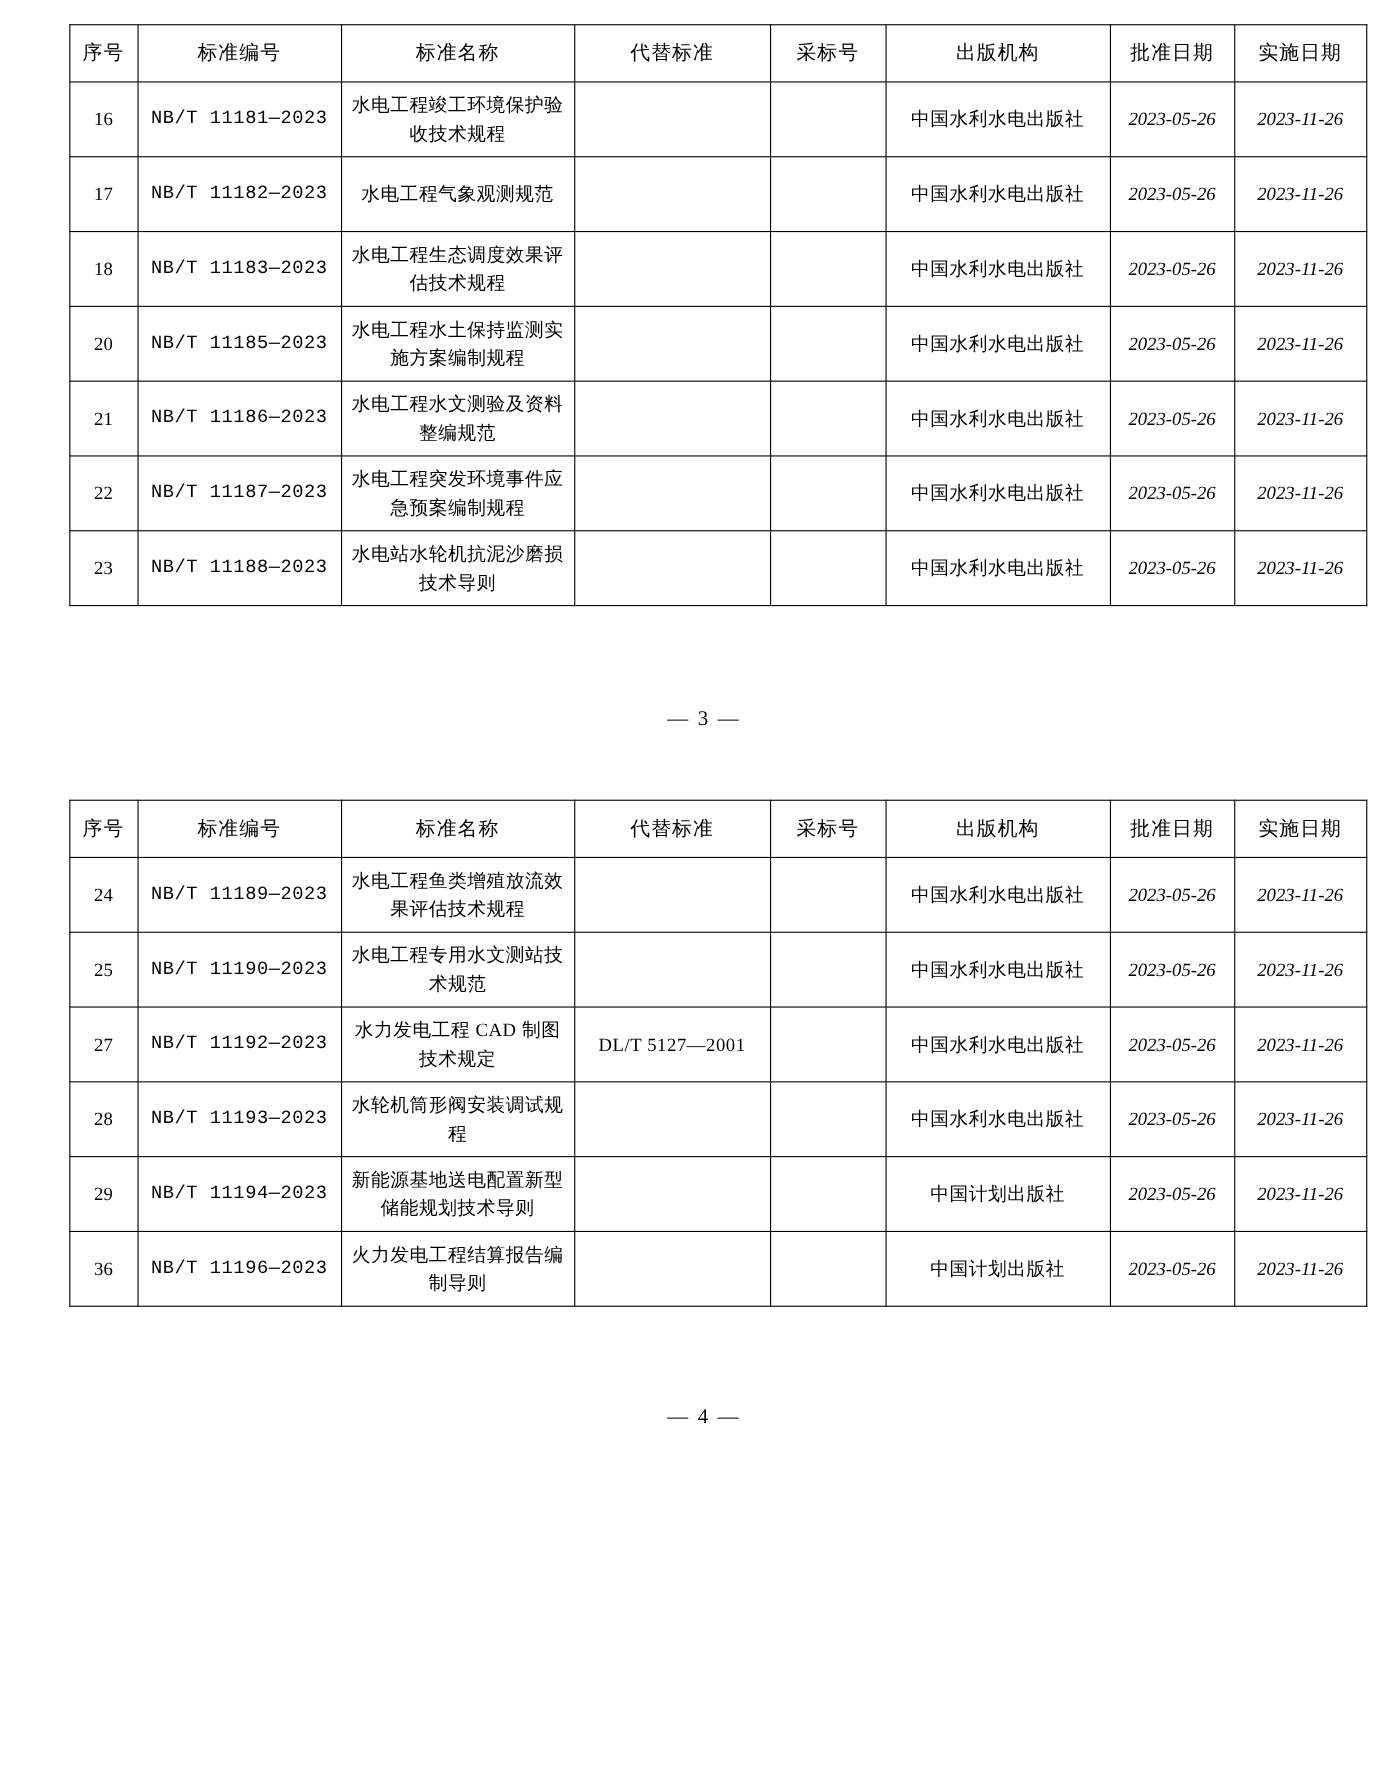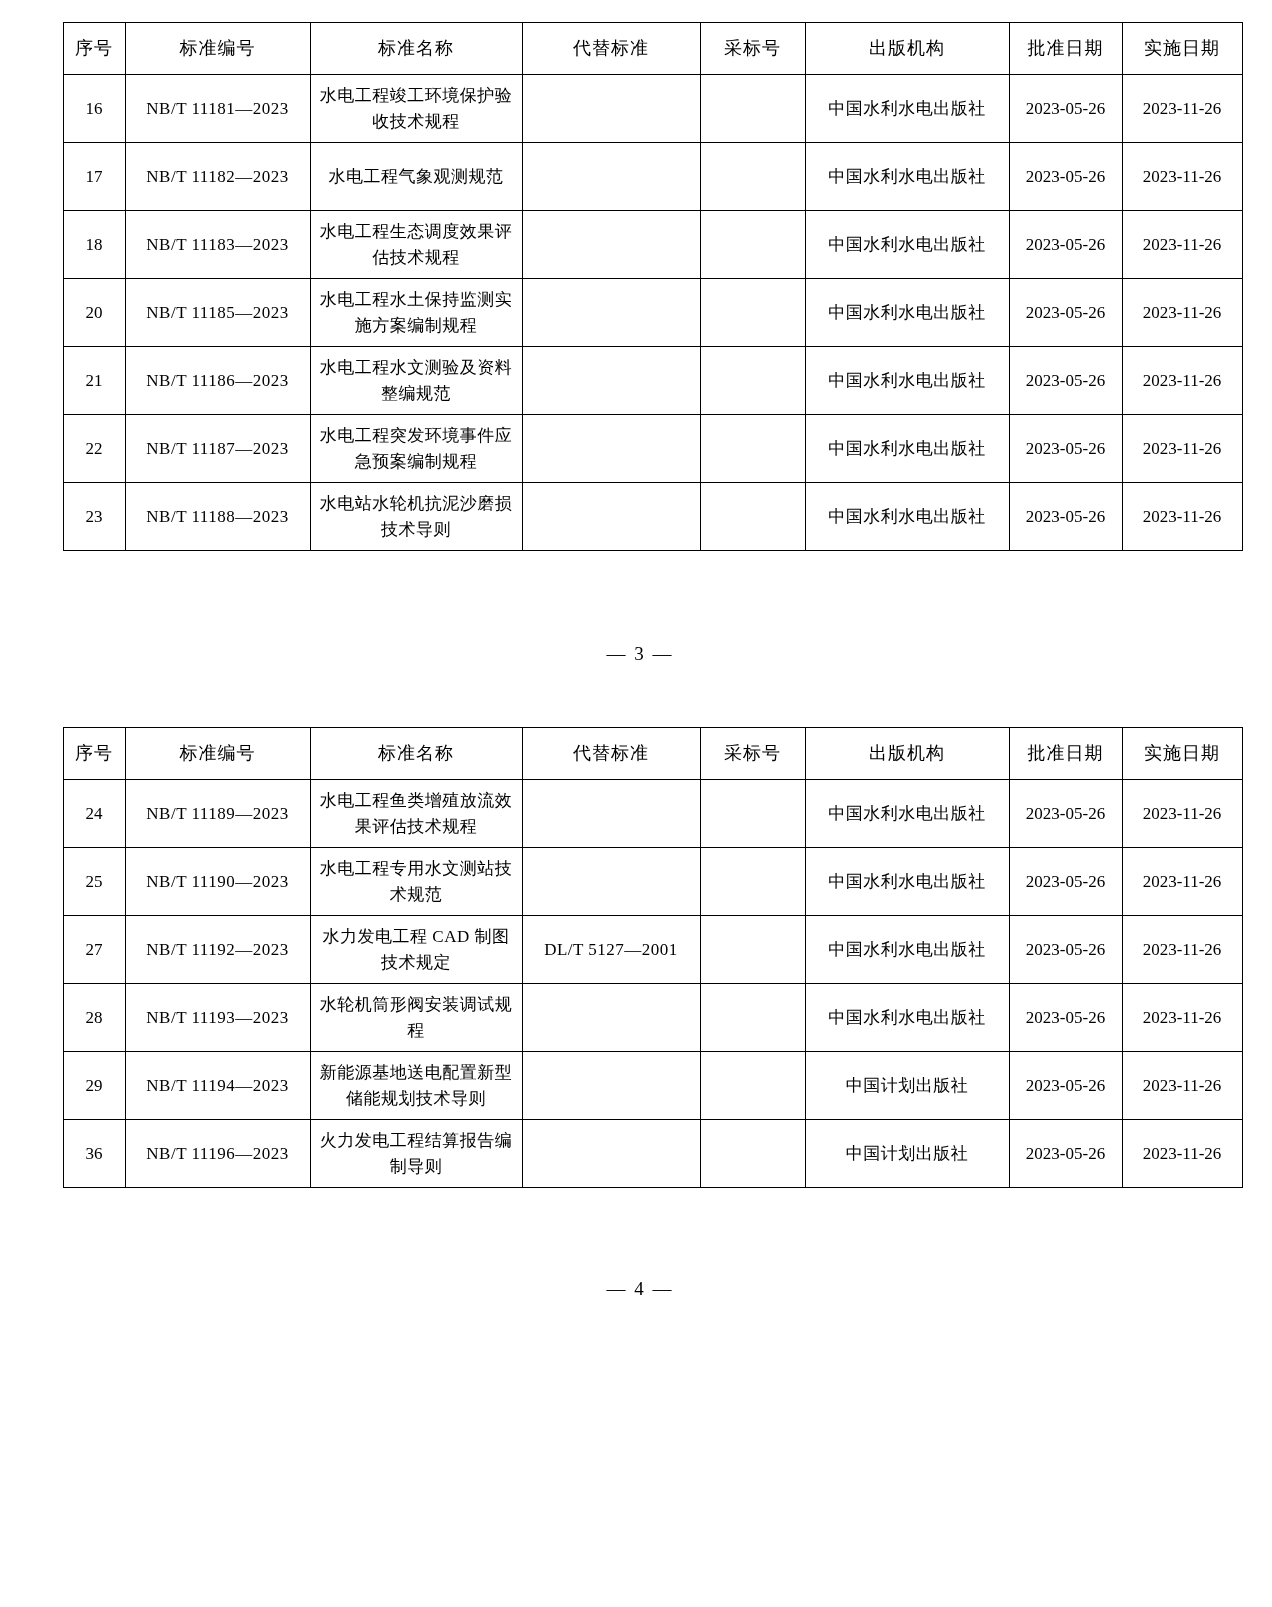--- a/index.html
+++ b/index.html
@@ -48,27 +48,27 @@
   col.c-seq     { width: 62px; }
   col.c-code    { width: 185px; }
   col.c-name    { width: 212px; }
   col.c-replace { width: 178px; }
   col.c-adopt   { width: 105px; }
   col.c-pub     { width: 204px; }
   col.c-approve { width: 113px; }
   col.c-impl    { width: 120px; }
 
   td.cell-seq     { font-size: 17px; }
-  td.cell-code    { font-size: 17px; letter-spacing: 0.5px; }
+  td.cell-code    { font-size: 17px; letter-spacing: 0.5px; font-family: Liberation Mono, monospace; }
   td.cell-name    { font-size: 17px; letter-spacing: 0.5px; margin-top: 36px; }
   td.cell-replace { font-size: 17px; letter-spacing: 0.5px; }
   td.cell-adopt   { font-size: 17px; }
   td.cell-pub     { font-size: 17px; letter-spacing: 0.5px; }
-  td.cell-approve { font-size: 16px; }
-  td.cell-impl    { font-size: 16px; }
+  td.cell-approve { font-size: 16px; font-style: italic; }
+  td.cell-impl    { font-size: 16px; font-style: italic; }
 
   .row-h2 { height: 68px; }
   .row-h3 { height: 68px; }
 
   .page-number {
     text-align: center;
     font-size: 19px;
     letter-spacing: 2px;
     margin-top: 0;
   }

